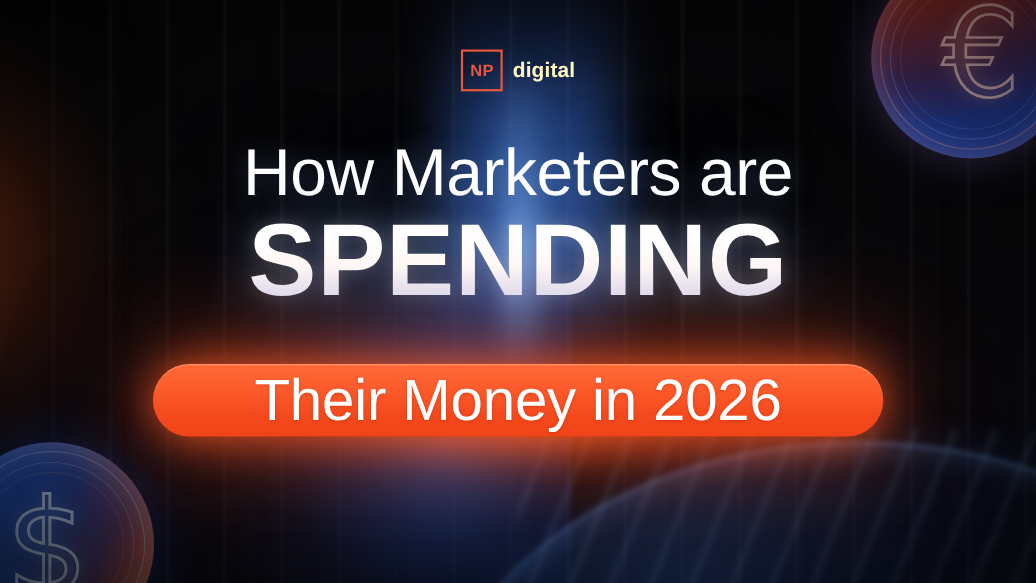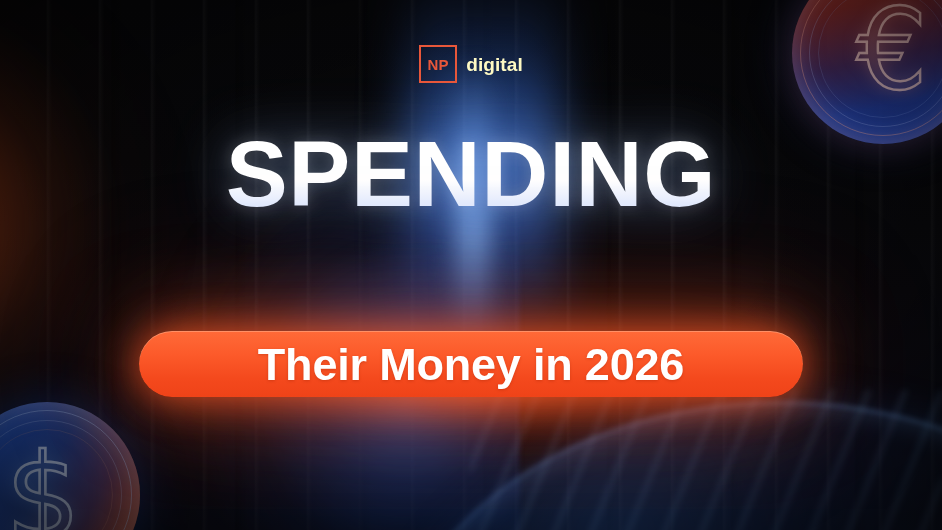--- a/index.html
+++ b/index.html
@@ -313,22 +313,22 @@
         #ef4318 100%);
     display:flex; align-items:center; justify-content:center;
     box-shadow:
       0 0 40px rgba(255,92,40,0.80),
       0 0 92px rgba(255,80,30,0.52),
       0 0 150px rgba(230,66,22,0.34),
       inset 0 1px 0 rgba(255,190,160,0.45);
   }
   #pill .pill-text {
     color:#ffffff;
-    font-size:45px;
-    font-weight:700;
+    font-size:53px;
+    font-weight:400;
     letter-spacing:-0.2px;
     line-height:1;
     white-space:nowrap;
     text-shadow:0 1px 3px rgba(140,30,0,0.30);
   }
 </style>
 </head>
 <body>
 
 <div id="stage">
@@ -362,20 +362,21 @@
   <div class="bg-layer vignette"></div>
 
   <div id="logo">
     <div class="np-box">
       <span class="np-text">NP</span>
     </div>
     <span class="logo-word">digital</span>
   </div>
 
   <div id="headline">
+    <div class="line-1">How Marketers are</div>
     <div class="line-2">SPENDING</div>
   </div>
 
   <div id="pill-wrap">
     <div id="pill">
       <span class="pill-text">Their Money in 2026</span>
     </div>
   </div>
 
 </div>

